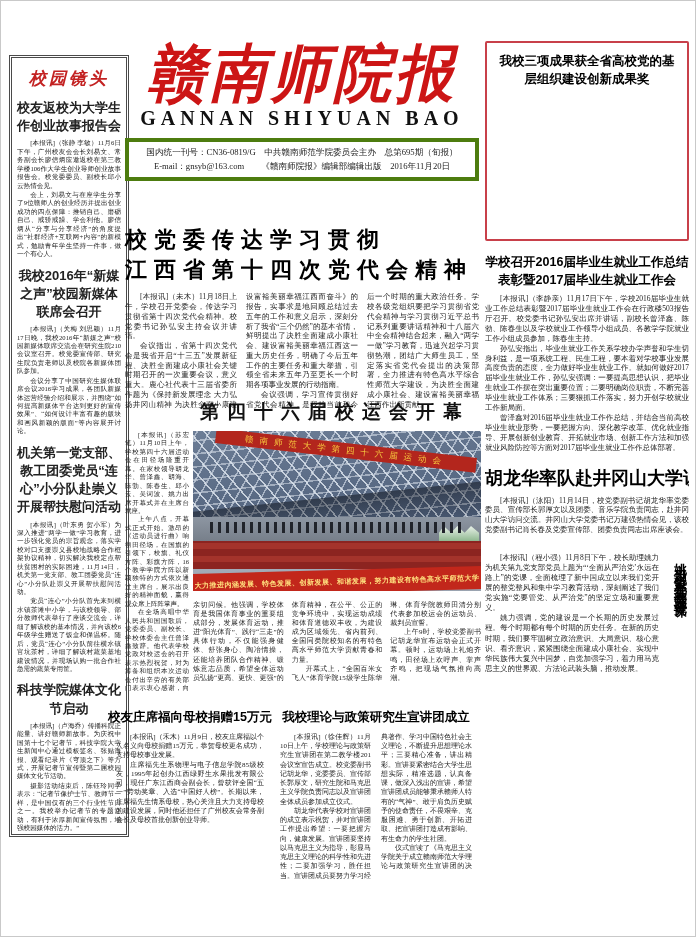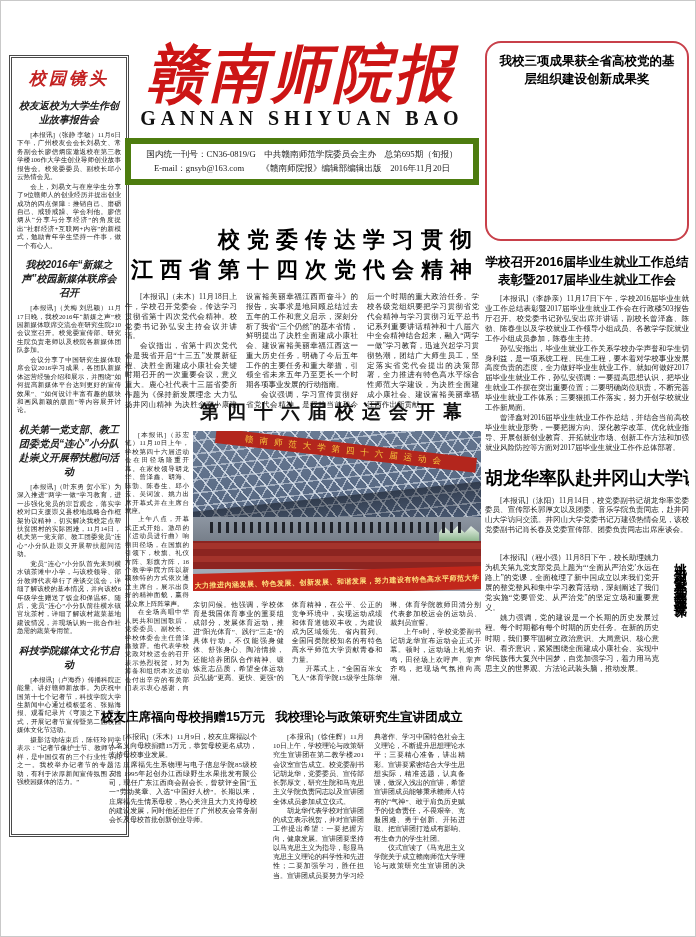--- a/index.html
+++ b/index.html
@@ -17,46 +17,46 @@
     position:absolute; left:8px; top:54px; width:120px; height:782px;
     border:3px double #4a4a4a; padding:7px 5px; overflow:hidden;
   }
   .lens {
     color:#c32222; font-weight:bold; font-style:italic;
     font-size:17px; letter-spacing:3px; text-align:center;
     font-family:"DejaVu Serif", serif; margin:2px 0 9px;
   }
   .l-title {
     font-family:"Liberation Sans", sans-serif; font-weight:bold;
-    font-size:10px; line-height:1.4; text-align:center; margin:8px 0 4px;font-style:italic;
+    font-size:13px; line-height:1.4; text-align:center; margin:8px 0 4px;
   }
   .l-body { font-size:6.6px; line-height:1.28; }
   .l-body p { margin-bottom:1px; }
 
   
   #masthead { position:absolute; left:124px; top:40px; width:354px; text-align:center; }
   .brand {
     color:#cc1515; font-family:"DejaVu Serif", serif; font-weight:bold; font-style:italic;
     font-size:58px; line-height:1.04; letter-spacing:4px; white-space:nowrap;
     transform:scaleY(1.08); transform-origin:top center;
   }
   .pinyin {
     margin-top:6px; font-weight:bold; font-size:20px; letter-spacing:5px;
     font-family:"Liberation Serif", serif; color:#111; white-space:nowrap;
   }
   .info-box {
-    margin-top:8px; border:6px solid #4d7c0f; padding:3px 4px;
+    margin-top:8px; border:4px solid #4d7c0f; padding:3px 4px;
     font-size:8.6px; line-height:1.65; text-align:center; color:#222; white-space:nowrap;
   }
 
   
   #main-article { position:absolute; left:124px; top:224px; width:354px; }
   #main-article h1 {
     font-family:"Liberation Sans", sans-serif; font-weight:800; color:#000;
-    font-size:22px; letter-spacing:7px; line-height:1.35; text-align:right; white-space:nowrap;
+    font-size:22px; letter-spacing:7px; line-height:1.35; text-align:left; white-space:nowrap;
   }
   .cols3 {
     margin-top:8px; height:122px; overflow:hidden;
     column-count:3; column-gap:9px; font-size:7.5px; line-height:1.3; text-align:justify;
   }
 
   
   #sports { position:absolute; left:124px; top:398px; width:356px; }
   #sports h2 {
     font-family:"Liberation Sans", sans-serif; font-weight:700; color:#111;
@@ -117,38 +117,38 @@
     background:#c2271b; color:#ffe07e; font-weight:bold;
     font-size:7px; letter-spacing:0.5px; line-height:23px; text-align:center;
     white-space:nowrap; overflow:hidden; font-family:"Liberation Sans", sans-serif;
   }
   .sports-cols {
     margin-top:10px; height:90px; overflow:hidden;
     column-count:3; column-gap:8px; font-size:7px; line-height:1.3; text-align:justify;
   }
 
   
-  #bottom { position:absolute; left:108px; top:708px; width:356px; display:flex; }
+  #bottom { position:absolute; left:115px; top:708px; width:356px; display:flex; }
   .b-left { width:148px; flex:none; }
   .b-right { flex:1; margin-left:16px; }
   .b-head {
     font-family:"Liberation Sans", sans-serif; font-weight:700; font-size:12.5px;
     text-align:center; white-space:nowrap; margin-bottom:7px; color:#000;
   }
   .b-left .b-head { width:184px; margin-left:-18px; }
   .b-left-body { height:152px; overflow:hidden; font-size:7px; line-height:1.32; text-align:justify; }
   .b-cols {
     height:152px; overflow:hidden; column-count:2; column-gap:10px;
     font-size:7px; line-height:1.32; text-align:justify;
   }
 
   
   #right-col { position:absolute; left:484px; top:40px; width:204px; height:894px; overflow:hidden; }
   .r-box {
-    border:2px solid #c8404a; border-radius:16px; padding:9px 9px 6px; height:200px; overflow:hidden;
+    border:2px solid #c8404a; border-radius:2px; padding:9px 9px 6px; height:200px; overflow:hidden;
   }
   .r-box-title, .r-head {
     font-family:"Liberation Sans", sans-serif; font-weight:700; color:#000;
     font-size:12.5px; line-height:1.45; text-align:center;
   }
   .r-box-body, .r-body { font-size:7.5px; line-height:1.32; text-align:justify; margin-top:5px; }
   .r-art2 { margin-top:12px; }
   .r-art3 { margin-top:12px; }
   .r-art3 .r-head { white-space:nowrap; font-size:18px; }
   .r-art4 { margin-top:18px; display:flex; }

